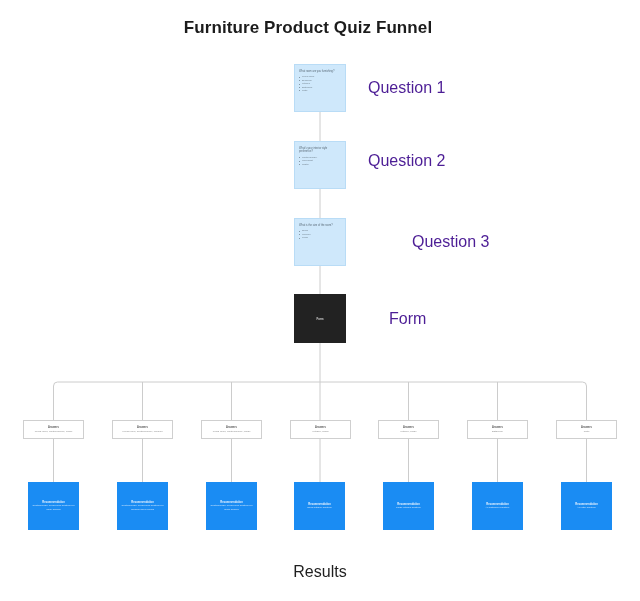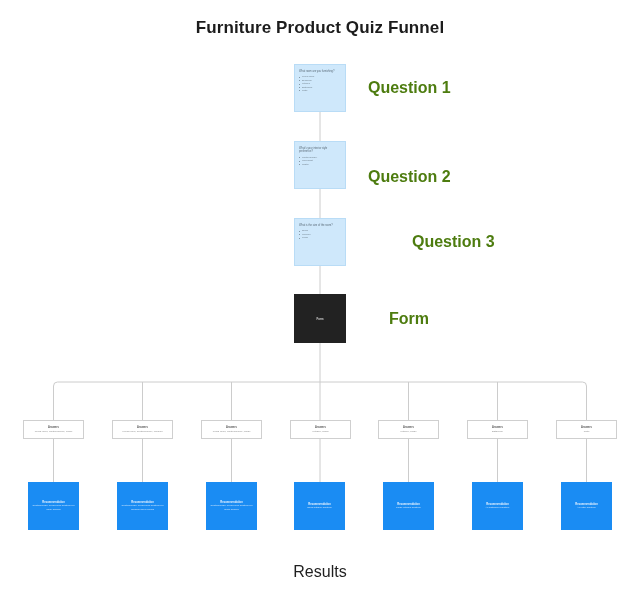--- a/index.html
+++ b/index.html
@@ -1,20 +1,20 @@
 <!DOCTYPE html>
 <html><head>
 <meta charset="utf-8">
 <style>
   * { box-sizing: border-box; margin: 0; padding: 0; }
   html, body { width: 640px; height: 601px; background: #ffffff; overflow: hidden; }
   body { position: relative; font-family: "Liberation Sans", "DejaVu Sans", sans-serif; color: #1a1a1a; }
 
   .title {
-    position: absolute; left: 12px; top: 18px; width: 616px; text-align: center;
+    position: absolute; left: 0; top: 18px; width: 616px; text-align: center;
     font-size: 17px; font-weight: 700; color: #1c1c1c; letter-spacing: 0.1px;
   }
 
   svg.connectors { position: absolute; left: 0; top: 0; width: 640px; height: 601px; pointer-events: none; }
 
   .q-node {
     position: absolute; width: 52px; height: 48px; background: #cfe8fb;
     border: 1px solid #b9dcf6; padding: 5px 4px 3px 4px; overflow: hidden;
   }
   .q-node .q-text { font-size: 2.6px; line-height: 3.4px; color: #5a6b78; margin-bottom: 2px; }
@@ -22,21 +22,21 @@
   .q-node li { font-size: 2.4px; line-height: 3.4px; color: #6f7f8b; padding-left: 3px; position: relative; }
   .q-node li::before { content: ""; position: absolute; left: 0; top: 1.3px; width: 1px; height: 1px; background: #6f7f8b; border-radius: 50%; }
 
   .form-node {
     position: absolute; left: 294px; top: 294px; width: 52px; height: 49px; background: #222222;
     display: flex; align-items: center; justify-content: center;
   }
   .form-node span { font-size: 2.8px; color: #d8d8d8; font-weight: 700; }
 
   .side-label {
-    position: absolute; font-size: 16px; color: #4d7c0f; font-weight: 700;
+    position: absolute; font-size: 16px; color: #4c1d95; font-weight: 400;
   }
 
   .ans-node {
     position: absolute; top: 420px; width: 61px; height: 19px; background: #ffffff;
     border: 1px solid #cfcfcf; display: flex; flex-direction: column; align-items: center; justify-content: center;
   }
   .ans-node .a-head { font-size: 2.6px; font-weight: 700; color: #555; line-height: 3.4px; }
   .ans-node .a-body { font-size: 2.5px; color: #8a8a8a; line-height: 3.4px; white-space: nowrap; }
 
   .rec-node {
@@ -93,21 +93,21 @@
 <div class="side-label" style="left:368px; top:79px;">Question 1</div>
 
 <div class="q-node" style="left:294px; top:141px;">
   <div class="q-text">What's your interior style preference?</div>
   <ul>
     <li>Contemporary</li>
     <li>Minimalist</li>
     <li>Rustic</li>
   </ul>
 </div>
-<div class="side-label" style="left:368px; top:168px;">Question 2</div>
+<div class="side-label" style="left:368px; top:152px;">Question 2</div>
 
 <div class="q-node" style="left:294px; top:218px;">
   <div class="q-text">What is the size of the room?</div>
   <ul>
     <li>Small</li>
     <li>Medium</li>
     <li>Large</li>
   </ul>
 </div>
 <div class="side-label" style="left:368px; top:233px;margin-left:44px;">Question 3</div>

